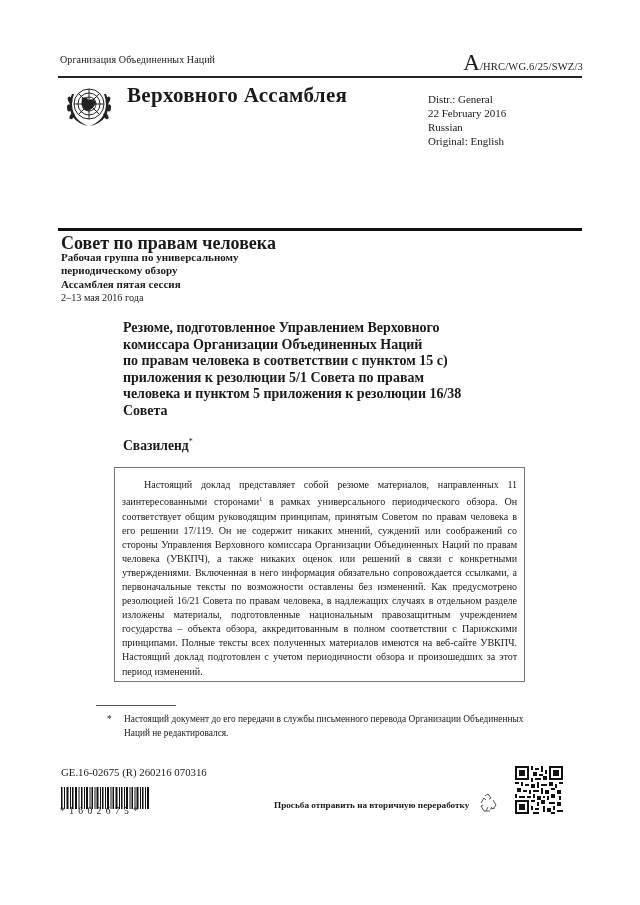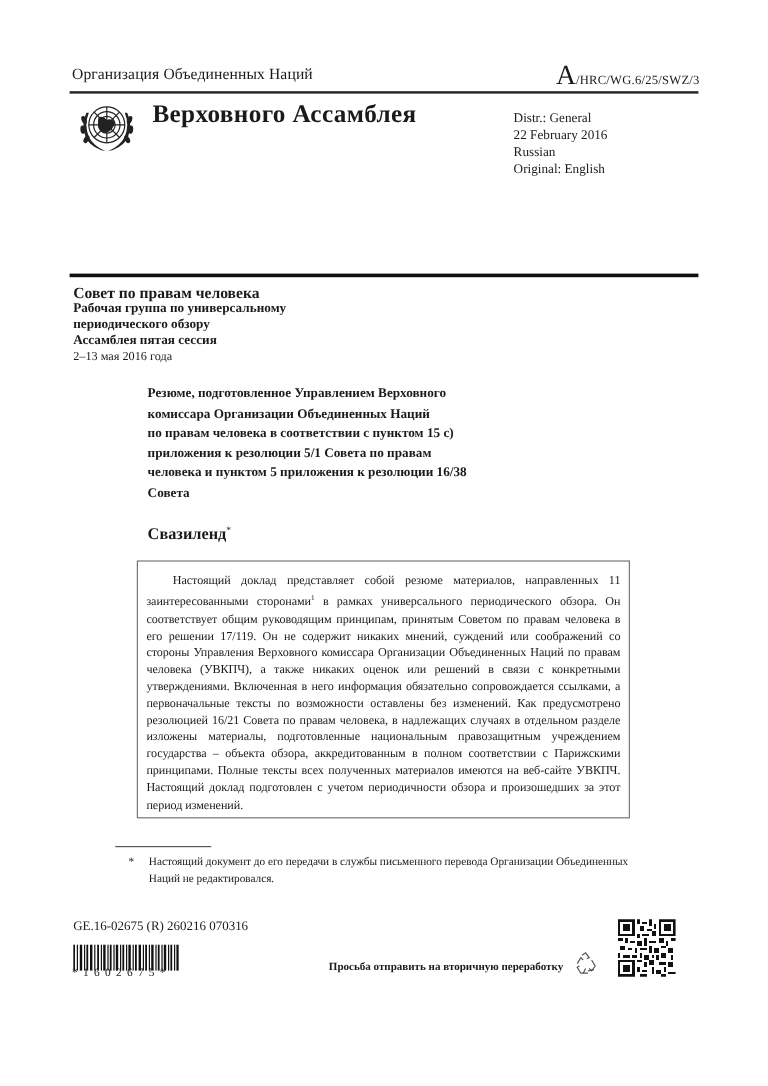--- a/index.html
+++ b/index.html
@@ -1,31 +1,31 @@
 <!DOCTYPE html>
 <html><head>
 <meta charset="utf-8">
 <style>
   html, body { margin: 0; padding: 0; background: #ffffff; }
   body { width: 640px; height: 905px; position: relative; overflow: hidden; color: #1a1a1a; font-family: "Liberation Serif", "DejaVu Serif", serif; }
   .abs { position: absolute; }
-  .org-name { left: 60px; top: 54px; font-size: 13px; letter-spacing: 0.1px; }
+  .org-name { left: 60px; top: 54px; font-size: 10px; letter-spacing: 0.1px; }
   .symbol { right: 57px; top: 50px; white-space: nowrap; }
   .symbol .big { font-size: 23px; }
   .symbol .small { font-size: 10.5px; letter-spacing: 0.2px; }
   .rule-top { left: 58px; top: 76px; width: 524px; height: 1.5px; background: #222; }
   .logo { left: 62px; top: 80px; width: 54px; height: 52px; }
   .assembly { left: 127px; top: 83px; font-size: 21px; font-weight: bold; letter-spacing: 0.3px; }
   .meta { left: 428px; top: 92px; font-size: 11px; line-height: 14px; }
   .rule-thick { left: 58px; top: 228px; width: 524px; height: 2.5px; background: #111; }
   .council { left: 61px; top: 237px; line-height: 13.5px; }
-  .council .l1 { font-size: 13px; font-weight: bold; }
+  .council .l1 { font-size: 18px; font-weight: bold; }
   .council .l2 { font-size: 11px; font-weight: bold; }
   .council .l3 { font-size: 10.2px; }
-  .title { left: 123px; top: 320px; width: 390px; font-size: 11px; font-weight: bold; line-height: 16.5px; }
+  .title { left: 123px; top: 320px; width: 390px; font-size: 14px; font-weight: bold; line-height: 16.5px; }
   .country { left: 123px; top: 437px; font-size: 13.6px; font-weight: bold; }
   .country sup { font-size: 8px; font-weight: normal; }
   .box { left: 114px; top: 467px; width: 409px; height: 213px; border: 1.5px solid #777; box-sizing: content-box; }
   .box-text { left: 122px; top: 478px; width: 395px; font-size: 10.1px; line-height: 14.1px; text-align: justify; letter-spacing: -0.05px; }
   .box-text .indent { display: inline-block; width: 22px; }
   .fn-rule { left: 96px; top: 705px; width: 80px; height: 1px; background: #555; }
   .footnote { left: 107px; top: 713px; width: 420px; font-size: 9.4px; line-height: 13.5px; }
   .footnote .star { position: absolute; left: 0; top: 0; }
   .footnote .txt { display: block; padding-left: 17px; }
   .job { left: 61px; top: 766px; font-size: 10.8px; }
@@ -76,21 +76,21 @@
   <div>22 February 2016</div>
   <div>Russian</div>
   <div>Original: English</div>
 </div>
 
 <div class="abs rule-thick"></div>
 
 <div class="abs council">
   <div class="l1">Совет по правам человека</div>
   <div class="l2">Рабочая группа по универсальному</div>
-  <div class="l2">периодического обзору</div>
+  <div class="l2">периодическому обзору</div>
   <div class="l2">Ассамблея пятая сессия</div>
   <div class="l3">2–13 мая 2016 года</div>
 </div>
 
 <div class="abs title">
   <div>Резюме, подготовленное Управлением Верховного</div>
   <div>комиссара Организации Объединенных Наций</div>
   <div>по правам человека в соответствии с пунктом 15 с)</div>
   <div>приложения к резолюции 5/1 Совета по правам</div>
   <div>человека и пунктом 5 приложения к резолюции 16/38</div>

